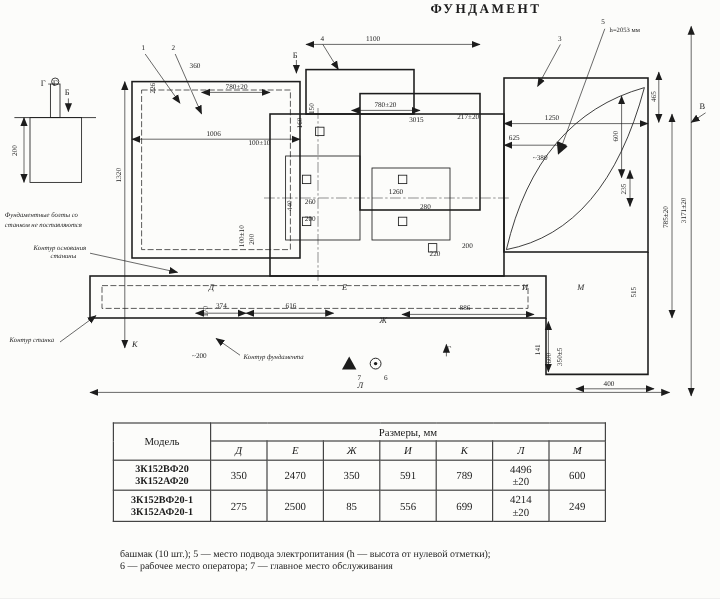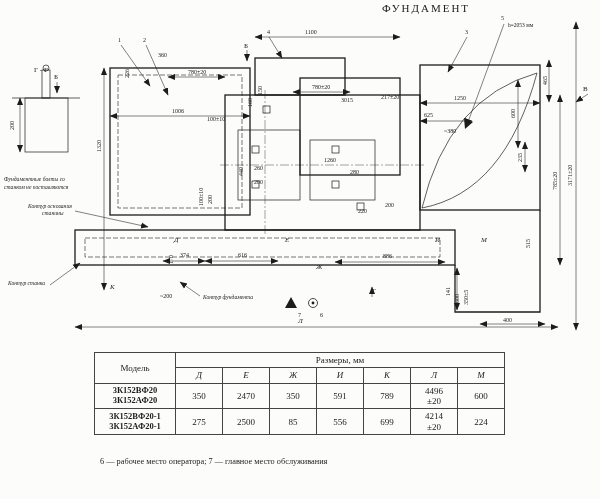--- a/index.html
+++ b/index.html
@@ -1,19 +1,19 @@
 <!DOCTYPE html>
 <html><head>
 <meta charset="utf-8">
 <style>
   html,body{margin:0;padding:0;background:#ddd;}
   .page{position:relative;width:600px;height:499px;background:#fcfcfa;color:#1c1c1c;
         font-family:"Liberation Serif",serif;overflow:hidden;margin:0 auto;}
-  .title{position:absolute;top:2px;left:426px;transform:translateX(-50%);
-         font-weight:normal;font-size:11px;letter-spacing:2px;white-space:nowrap;}
+  .title{position:absolute;top:2px;left:405px;transform:translateX(-50%);
+         font-weight:bold;font-size:11px;letter-spacing:2px;white-space:nowrap;}
   svg.drawing{position:absolute;top:0;left:0;}
   .drawing text{fill:#1c1c1c;font-family:"Liberation Serif",serif;}
   .thick rect,.thick path{fill:none;stroke:#1c1c1c;stroke-width:1.3;}
   .thin rect,.thin path,.thin line,.thin circle{fill:none;stroke:#1c1c1c;stroke-width:0.7;}
   .dash rect{fill:none;stroke:#1c1c1c;stroke-width:0.6;stroke-dasharray:5 2;}
   .cl line{stroke:#1c1c1c;stroke-width:0.4;stroke-dasharray:9 2 2 2;}
   .dims line{stroke:#1c1c1c;stroke-width:0.55;}
   .lead line{stroke:#1c1c1c;stroke-width:0.55;}
   table.spec{position:absolute;top:352px;left:94px;border-collapse:collapse;
              font-size:9px;color:#1c1c1c;}
@@ -226,22 +226,23 @@
         <tr>
           <td class="model">3К152ВФ20-1
 3К152АФ20-1</td>
           <td>275</td>
           <td>2500</td>
           <td>85</td>
           <td>556</td>
           <td>699</td>
           <td>4214
 ±20</td>
-          <td>224</td>
+          <td>249</td>
         </tr>
       </tbody>
   </table>
 
   <div class="notes">
+      <div>башмак (10 шт.); 5 — место подвода электропитания (h — высота от нулевой отметки);</div>
       <div>6 — рабочее место оператора; 7 — главное место обслуживания</div>
     </div>
 
 </div>
 
 </body></html>

